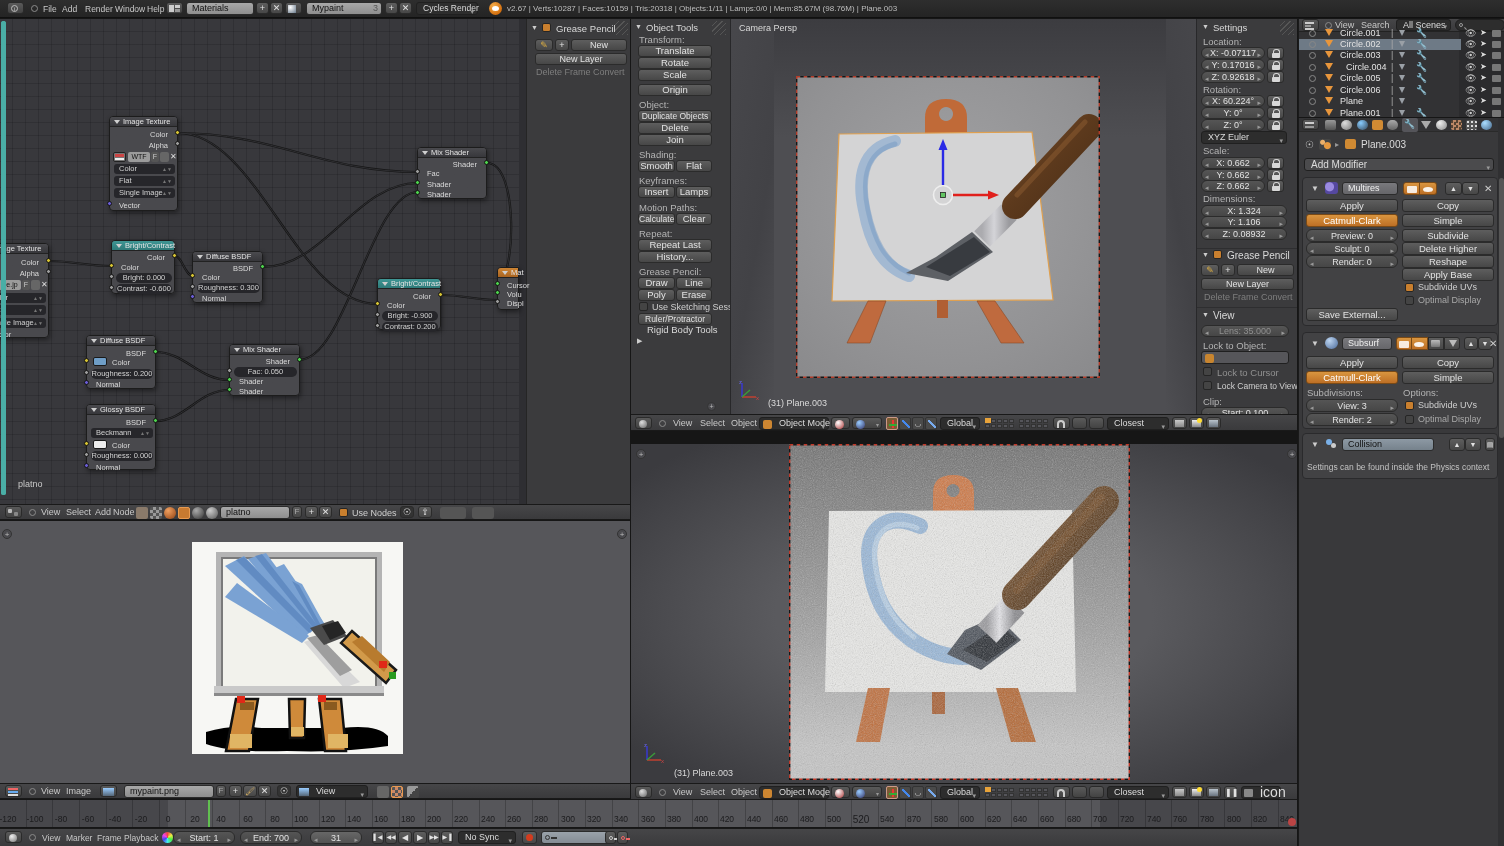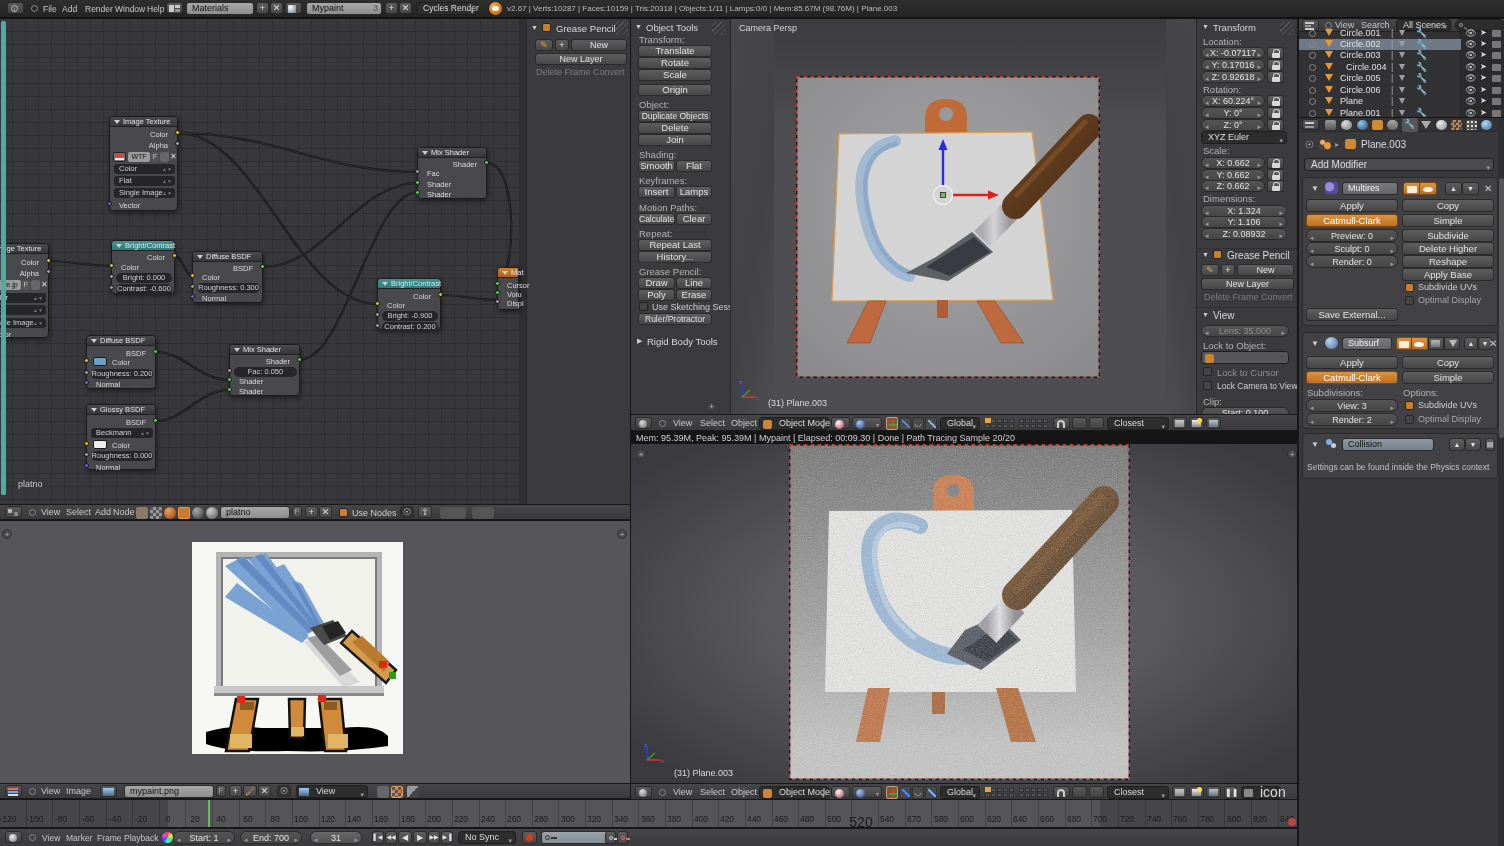--- a/index.html
+++ b/index.html
@@ -360,21 +360,21 @@
 <span style="position:absolute;left:580px;top:14px;width:28px;text-align:center;color:#1c1c1e;font-size:8.5px">320</span>
 <span style="position:absolute;left:607px;top:14px;width:28px;text-align:center;color:#1c1c1e;font-size:8.5px">340</span>
 <span style="position:absolute;left:634px;top:14px;width:28px;text-align:center;color:#1c1c1e;font-size:8.5px">360</span>
 <span style="position:absolute;left:660px;top:14px;width:28px;text-align:center;color:#1c1c1e;font-size:8.5px">380</span>
 <span style="position:absolute;left:687px;top:14px;width:28px;text-align:center;color:#1c1c1e;font-size:8.5px">400</span>
 <span style="position:absolute;left:713px;top:14px;width:28px;text-align:center;color:#1c1c1e;font-size:8.5px">420</span>
 <span style="position:absolute;left:740px;top:14px;width:28px;text-align:center;color:#1c1c1e;font-size:8.5px">440</span>
 <span style="position:absolute;left:767px;top:14px;width:28px;text-align:center;color:#1c1c1e;font-size:8.5px">460</span>
 <span style="position:absolute;left:793px;top:14px;width:28px;text-align:center;color:#1c1c1e;font-size:8.5px">480</span>
 <span style="position:absolute;left:820px;top:14px;width:28px;text-align:center;color:#1c1c1e;font-size:8.5px">500</span>
-<span style="position:absolute;left:847px;top:14px;width:28px;text-align:center;color:#1c1c1e;font-size:14px">520</span>
+<span style="position:absolute;left:847px;top:14px;width:28px;text-align:center;color:#1c1c1e;font-size:10px">520</span>
 <span style="position:absolute;left:873px;top:14px;width:28px;text-align:center;color:#1c1c1e;font-size:8.5px">540</span>
 <span style="position:absolute;left:900px;top:14px;width:28px;text-align:center;color:#1c1c1e;font-size:8.5px">870</span>
 <span style="position:absolute;left:927px;top:14px;width:28px;text-align:center;color:#1c1c1e;font-size:8.5px">580</span>
 <span style="position:absolute;left:953px;top:14px;width:28px;text-align:center;color:#1c1c1e;font-size:8.5px">600</span>
 <span style="position:absolute;left:980px;top:14px;width:28px;text-align:center;color:#1c1c1e;font-size:8.5px">620</span>
 <span style="position:absolute;left:1006px;top:14px;width:28px;text-align:center;color:#1c1c1e;font-size:8.5px">640</span>
 <span style="position:absolute;left:1033px;top:14px;width:28px;text-align:center;color:#1c1c1e;font-size:8.5px">660</span>
 <span style="position:absolute;left:1060px;top:14px;width:28px;text-align:center;color:#1c1c1e;font-size:8.5px">680</span>
 <span style="position:absolute;left:1086px;top:14px;width:28px;text-align:center;color:#1c1c1e;font-size:8.5px">700</span>
 <span style="position:absolute;left:1113px;top:14px;width:28px;text-align:center;color:#1c1c1e;font-size:8.5px">720</span>
@@ -505,27 +505,27 @@
 <div class="b" style="left:7px;top:232px;width:74px;font-size:9.5px">History...</div>
 <span class="lab" style="left:8px;top:247px;color:#b4b4b4;font-size:9.5px">Grease Pencil:</span>
 <div class="b" style="left:7px;top:258px;width:37px;font-size:9.5px">Draw</div>
 <div class="b" style="left:45px;top:258px;width:36px;font-size:9.5px">Line</div>
 <div class="b" style="left:7px;top:270px;width:37px;font-size:9.5px">Poly</div>
 <div class="b" style="left:45px;top:270px;width:36px;font-size:9.5px">Erase</div>
 <div class="chk" style="left:8px;top:283px"></div>
       <span class="ckt" style="left:21px;top:283px;font-size:9px">Use Sketching Sessi</span>
 <div class="b" style="left:7px;top:294px;width:74px;font-size:8.5px">Ruler/Protractor</div>
 <span style="position:absolute;left:6px;top:318px;color:#cdcdcd;font-size:7px">▶</span>
-      <span class="ph" style="left:16px;top:317px">Rigid Body Tools</span>
+      <span class="ph" style="left:16px;top:305px">Rigid Body Tools</span>
 <div class="r" style="left:76px;top:383px;width:9px;height:9px;border-radius:50%;background:#4a4a4e;border:1px solid #333;color:#bbb;font-size:7px;text-align:center;line-height:8px">+</div>
 </div>
 <div class="r" style="left:1196px;top:19px;width:101px;height:395px;background:#3b3b3d;border-left:1px solid #28282a;overflow:hidden">
 <div class="ripl" style="right:3px;top:2px"></div>
 <span style="position:absolute;left:5px;top:4px;color:#cdcdcd;font-size:7px">▼</span>
-      <span class="ph" style="left:16px;top:3px">Transform</span>
+      <span class="ph" style="left:16px;top:3px">Settings</span>
 <span class="lab" style="left:6px;top:17px;color:#b4b4b4;font-size:9.5px">Location:</span>
 <div class="sl" style="left:4px;top:28px;width:64px;font-size:9px;"><span class="arrL">◂</span>X: -0.07117<span class="arrR">▸</span></div>
 <div class="lk" style="top:28px"></div>
 <div class="sl" style="left:4px;top:40px;width:64px;font-size:9px;"><span class="arrL">◂</span>Y: 0.17016<span class="arrR">▸</span></div>
 <div class="lk" style="top:40px"></div>
 <div class="sl" style="left:4px;top:52px;width:64px;font-size:9px;"><span class="arrL">◂</span>Z: 0.92618<span class="arrR">▸</span></div>
 <div class="lk" style="top:52px"></div>
 <span class="lab" style="left:6px;top:65px;color:#b4b4b4;font-size:9.5px">Rotation:</span>
 <div class="sl" style="left:4px;top:76px;width:64px;font-size:9px;"><span class="arrL">◂</span>X: 60.224°<span class="arrR">▸</span></div>
 <div class="lk" style="top:76px"></div>
@@ -636,23 +636,20 @@
 <div class="hdr-ic" style="left:558px;top:2px;width:15px">
         <div style="position:absolute;left:2px;top:2px;width:9px;height:7px;background:linear-gradient(#eee,#888)"></div>
         <div style="position:absolute;right:1px;top:0;width:5px;height:5px;border-radius:50%;background:#fd3"></div>
       </div>
 <div class="hdr-ic" style="left:575px;top:2px;width:15px">
         <div style="position:absolute;left:2px;top:2px;width:9px;height:7px;background:linear-gradient(#b9c3cc,#6a7480)"></div>
       </div>
 <div class="b" style="left:593px;top:2px;width:13px;height:13px;line-height:12px;font-size:8px">❚❚</div>
       <div class="dd" style="left:610px;top:2px;width:40px;font-size:14px"><span style="position:absolute;left:2px;top:2px;width:9px;height:8px;background:#888;border-radius:1px"></span><span style="margin-left:12px">icon</span></div>
 </div>
-<div class="r" style="left:631px;top:432px;width:666px;height:12px;background:#151515">
-      <span class="lab" style="left:5px;top:1px;color:#d2d2d2;font-size:9px">Mem: 95.39M, Peak: 95.39M | Mypaint | Elapsed: 00:09.30 | Done | Path Tracing Sample 20/20</span>
-    </div>
 <div class="r" style="left:631px;top:444px;width:666px;height:339px;background:radial-gradient(ellipse at 50% 50%,#5a5a5e 40%,#3b3b3f 90%);overflow:hidden">
  <div class="r" style="left:5px;top:5px;width:10px;height:10px;border-radius:50%;background:#4a4a4e;border:1px solid #333;color:#bbb;font-size:8px;text-align:center;line-height:9px">+</div>
  <div class="r" style="left:656px;top:5px;width:10px;height:10px;border-radius:50%;background:#4a4a4e;border:1px solid #333;color:#bbb;font-size:8px;text-align:center;line-height:9px">+</div>
  <svg class="r" style="left:12px;top:298px" width="22" height="22" viewBox="0 0 22 22">
         <line x1="4" y1="18" x2="18" y2="18" stroke="#c04030" stroke-width="1.5"></line>
         <line x1="4" y1="18" x2="4" y2="4" stroke="#3838d0" stroke-width="1.5"></line>
         <line x1="4" y1="18" x2="12" y2="11" stroke="#3a9a3a" stroke-width="1.5"></line>
         <text x="1" y="5" fill="#66e" font-size="6">z</text>
         <text x="18" y="21" fill="#c44" font-size="6">x</text>
       </svg>

